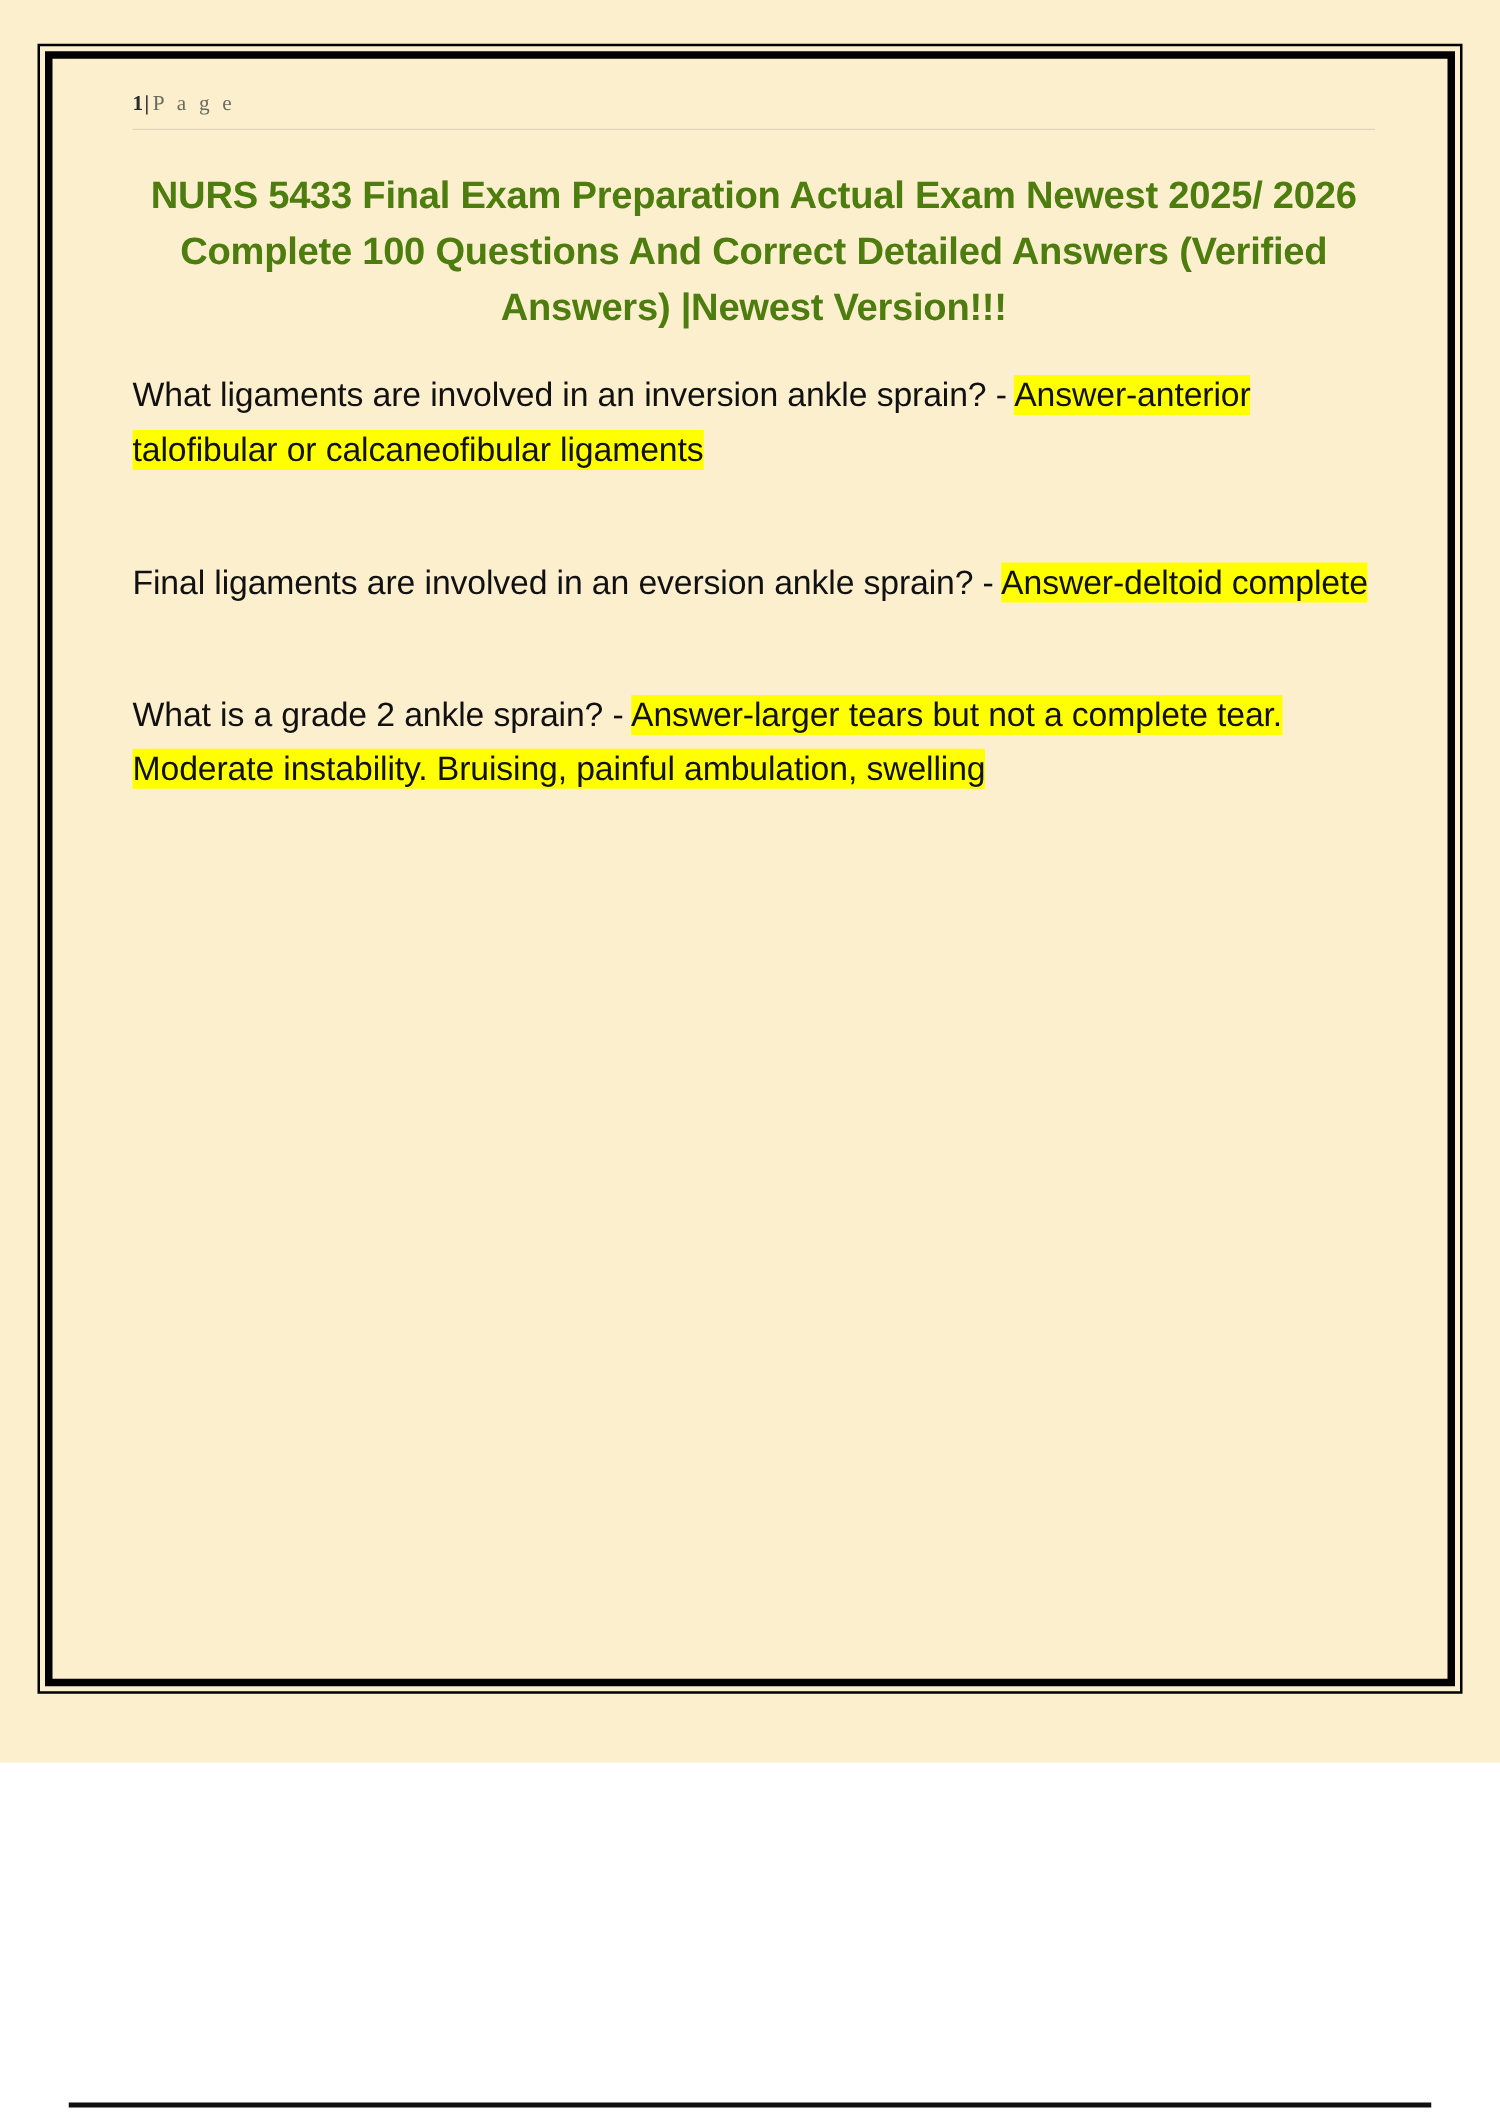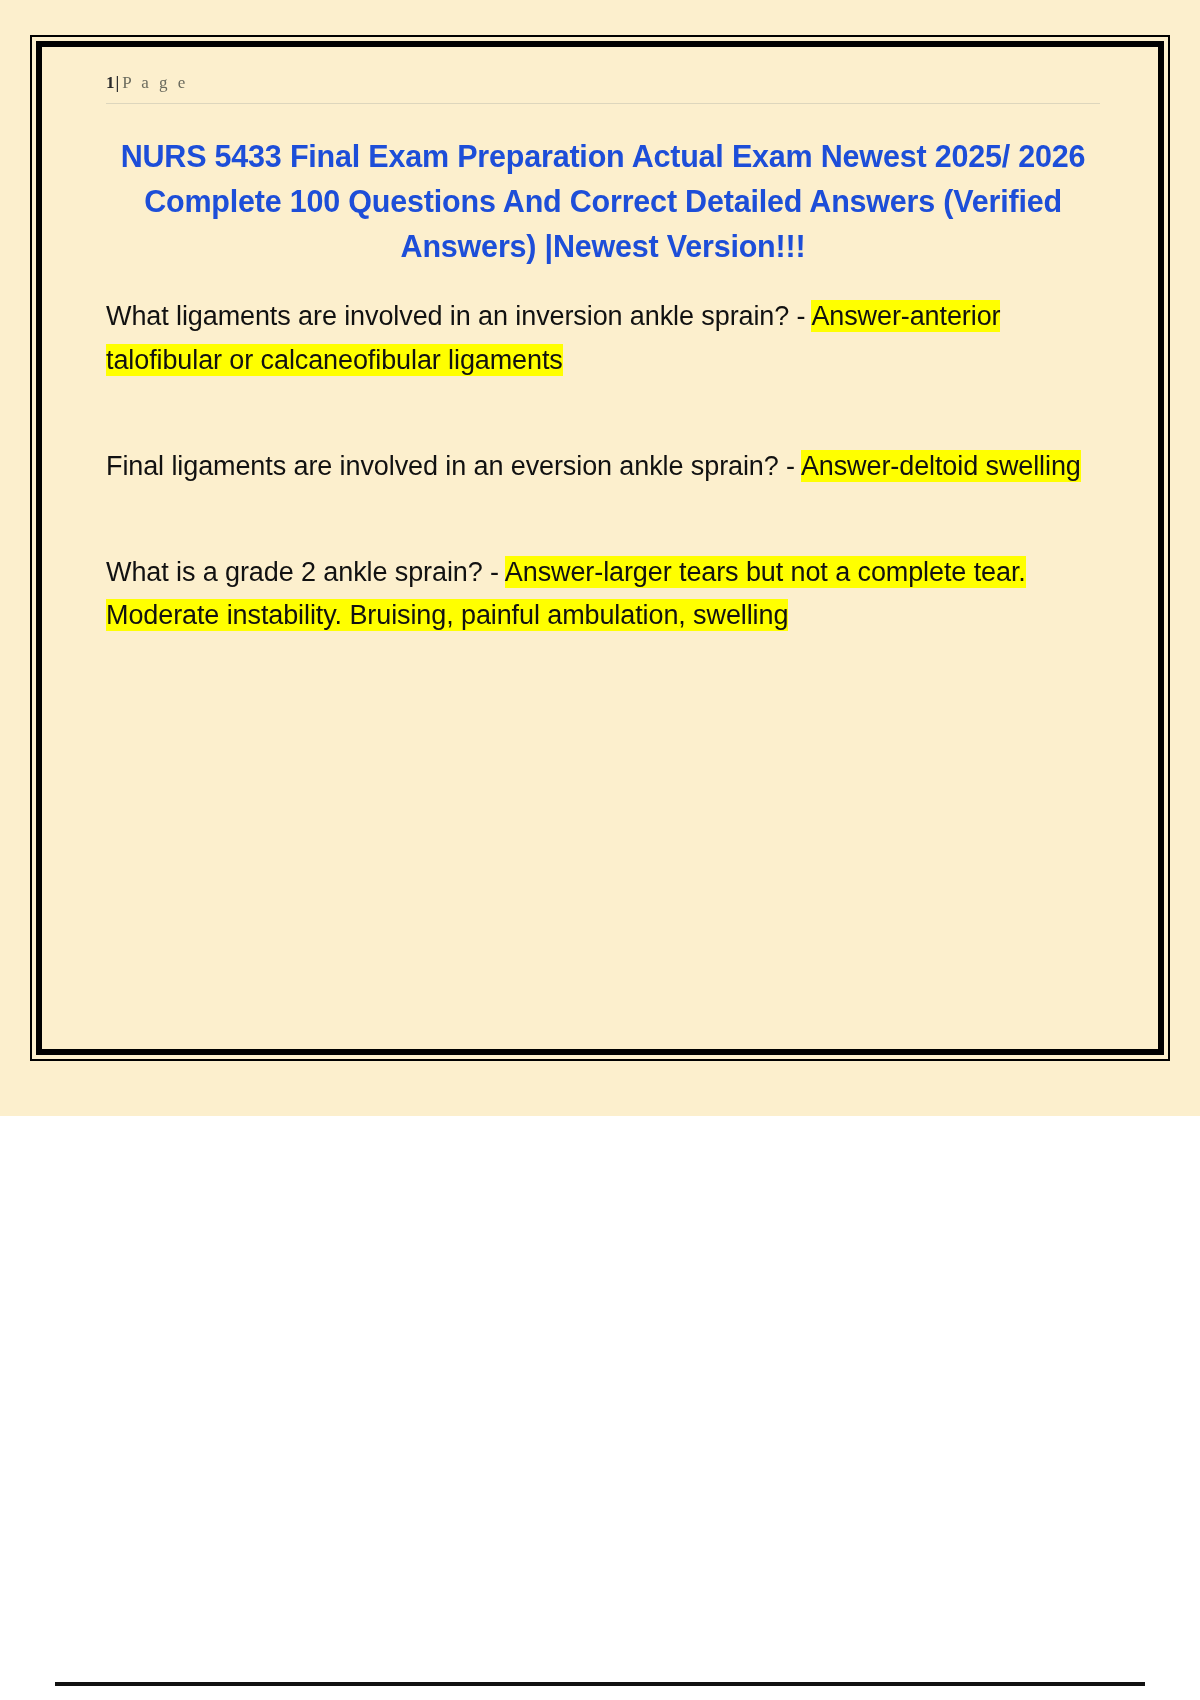--- a/index.html
+++ b/index.html
@@ -14,21 +14,21 @@
     font-family: "Liberation Sans", sans-serif;
     overflow: hidden;
   }
 
   
   .page-canvas {
     position: absolute;
     left: 0;
     top: 0;
     width: 1200px;
-    height: 1116px;
+    height: 1410px;
     background: #fcefcd;
     box-sizing: border-box;
   }
 
   
   .page-frame-outer {
     position: absolute;
     left: 30px;
     top: 35px;
     right: 30px;
@@ -76,21 +76,21 @@
   }
   .doc-header .pg-bar {
     color: #2b2b2b;
     font-weight: bold;
   }
 
   
   .doc-title {
     margin: 30px 14px 0 14px;
     text-align: center;
-    color: #1d4ed8;
+    color: #4d7c0f;
     font-weight: bold;
     font-size: 30.5px;
     line-height: 1.47;
     letter-spacing: -0.2px;
   }
 
   
   .qa-list {
   }
   .qa-item {
@@ -139,21 +139,21 @@
         <div class="doc-header">
           <span class="pg-num">1</span><span class="pg-bar">|</span><span>P a g e</span>
         </div>
 
         <div class="doc-title">NURS 5433 Final Exam Preparation Actual Exam Newest 2025/ 2026 Complete 100 Questions And Correct Detailed Answers (Verified Answers) |Newest Version!!!</div>
 
         <div class="qa-list">
 
           <p class="qa-item"><span>What ligaments are involved in an inversion ankle sprain? - </span><span class="hl">Answer-anterior talofibular or calcaneofibular ligaments</span></p>
 
-          <p class="qa-item"><span>Final ligaments are involved in an eversion ankle sprain? - </span><span class="hl">Answer-deltoid swelling</span></p>
+          <p class="qa-item"><span>Final ligaments are involved in an eversion ankle sprain? - </span><span class="hl">Answer-deltoid complete</span></p>
 
 
           <p class="qa-item"><span>What is a grade 2 ankle sprain? - </span><span class="hl">Answer-larger tears but not a complete tear. Moderate instability. Bruising, painful ambulation, swelling</span></p>
 
 
         </div>
 
       </div>
     </div>
   </div>

